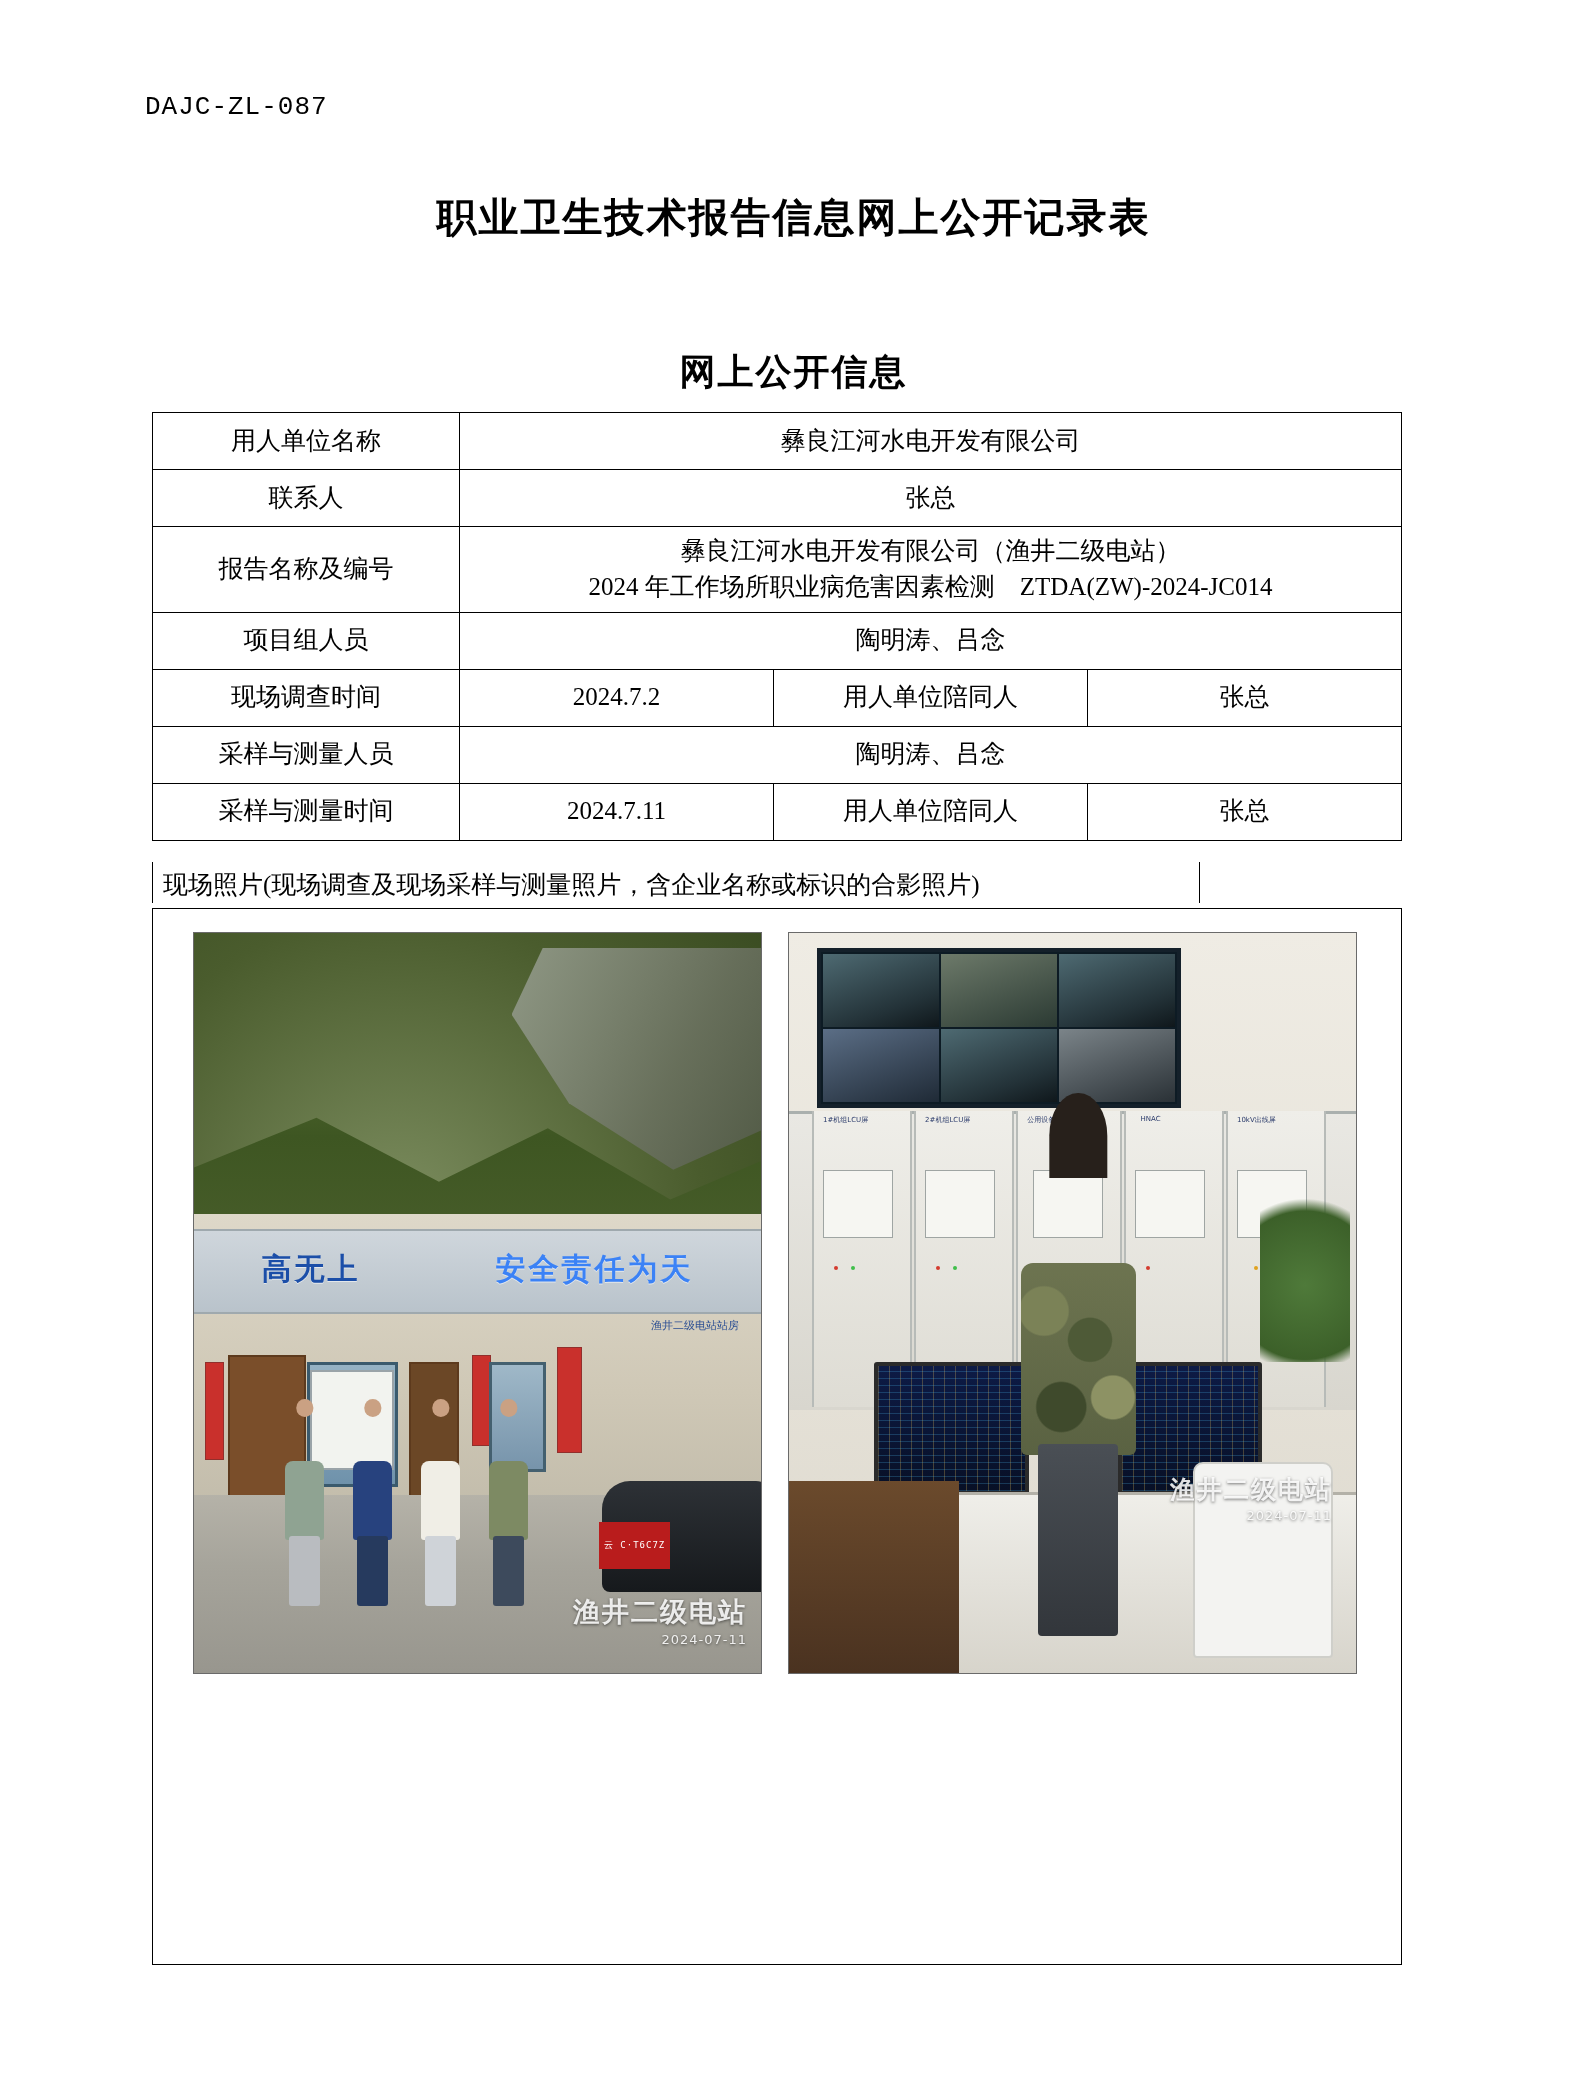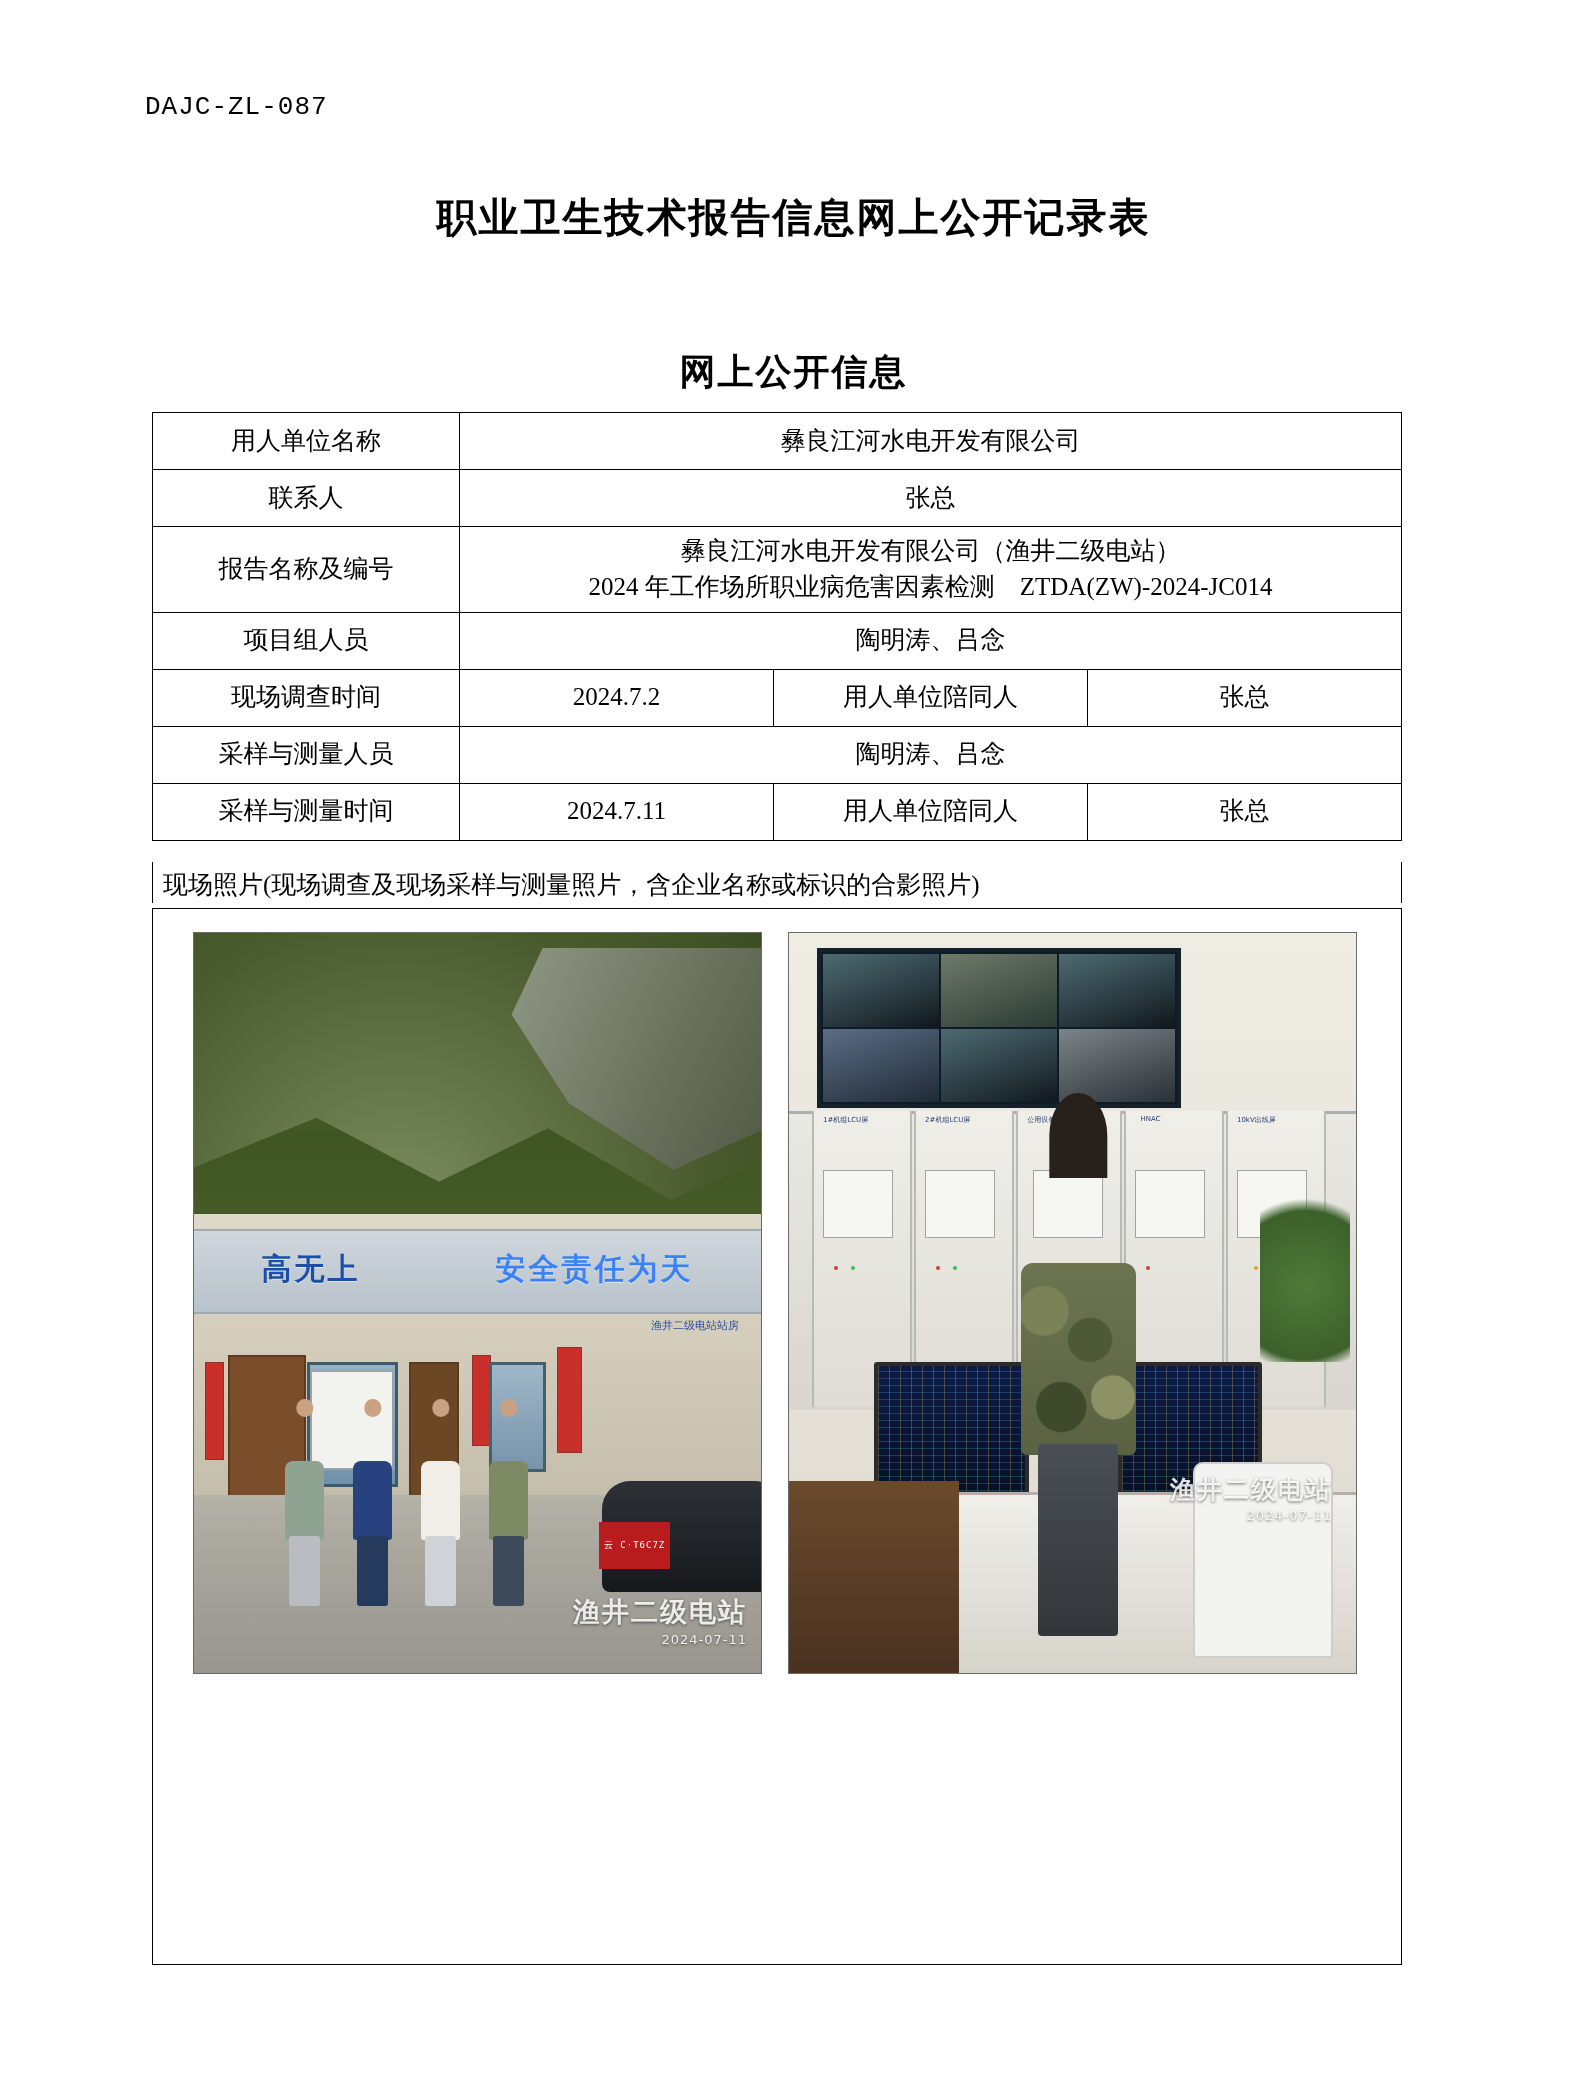--- a/index.html
+++ b/index.html
@@ -70,21 +70,21 @@
   .lbl { width: 290px; }
   .c-mid { width: 370px; }
   .c-lbl2 { width: 320px; }
   .c-last { width: 270px; }
   .two-line { line-height: 1.6; padding: 10px 8px; }
   .two-line .ln { display: block; white-space: nowrap; }
   .photos-caption {
     position: absolute;
     left: 152px;
     top: 862px;
-    width: 1250px;
+    width: 1048px;
     box-sizing: border-box;
     border-left: 1.5px solid #000;
     border-right: 1.5px solid #000;
     border-bottom: 0;
     padding: 6px 10px 2px 10px;
     font-size: 25px;
     text-align: left;
   }
   .photos-area {
     position: absolute;

